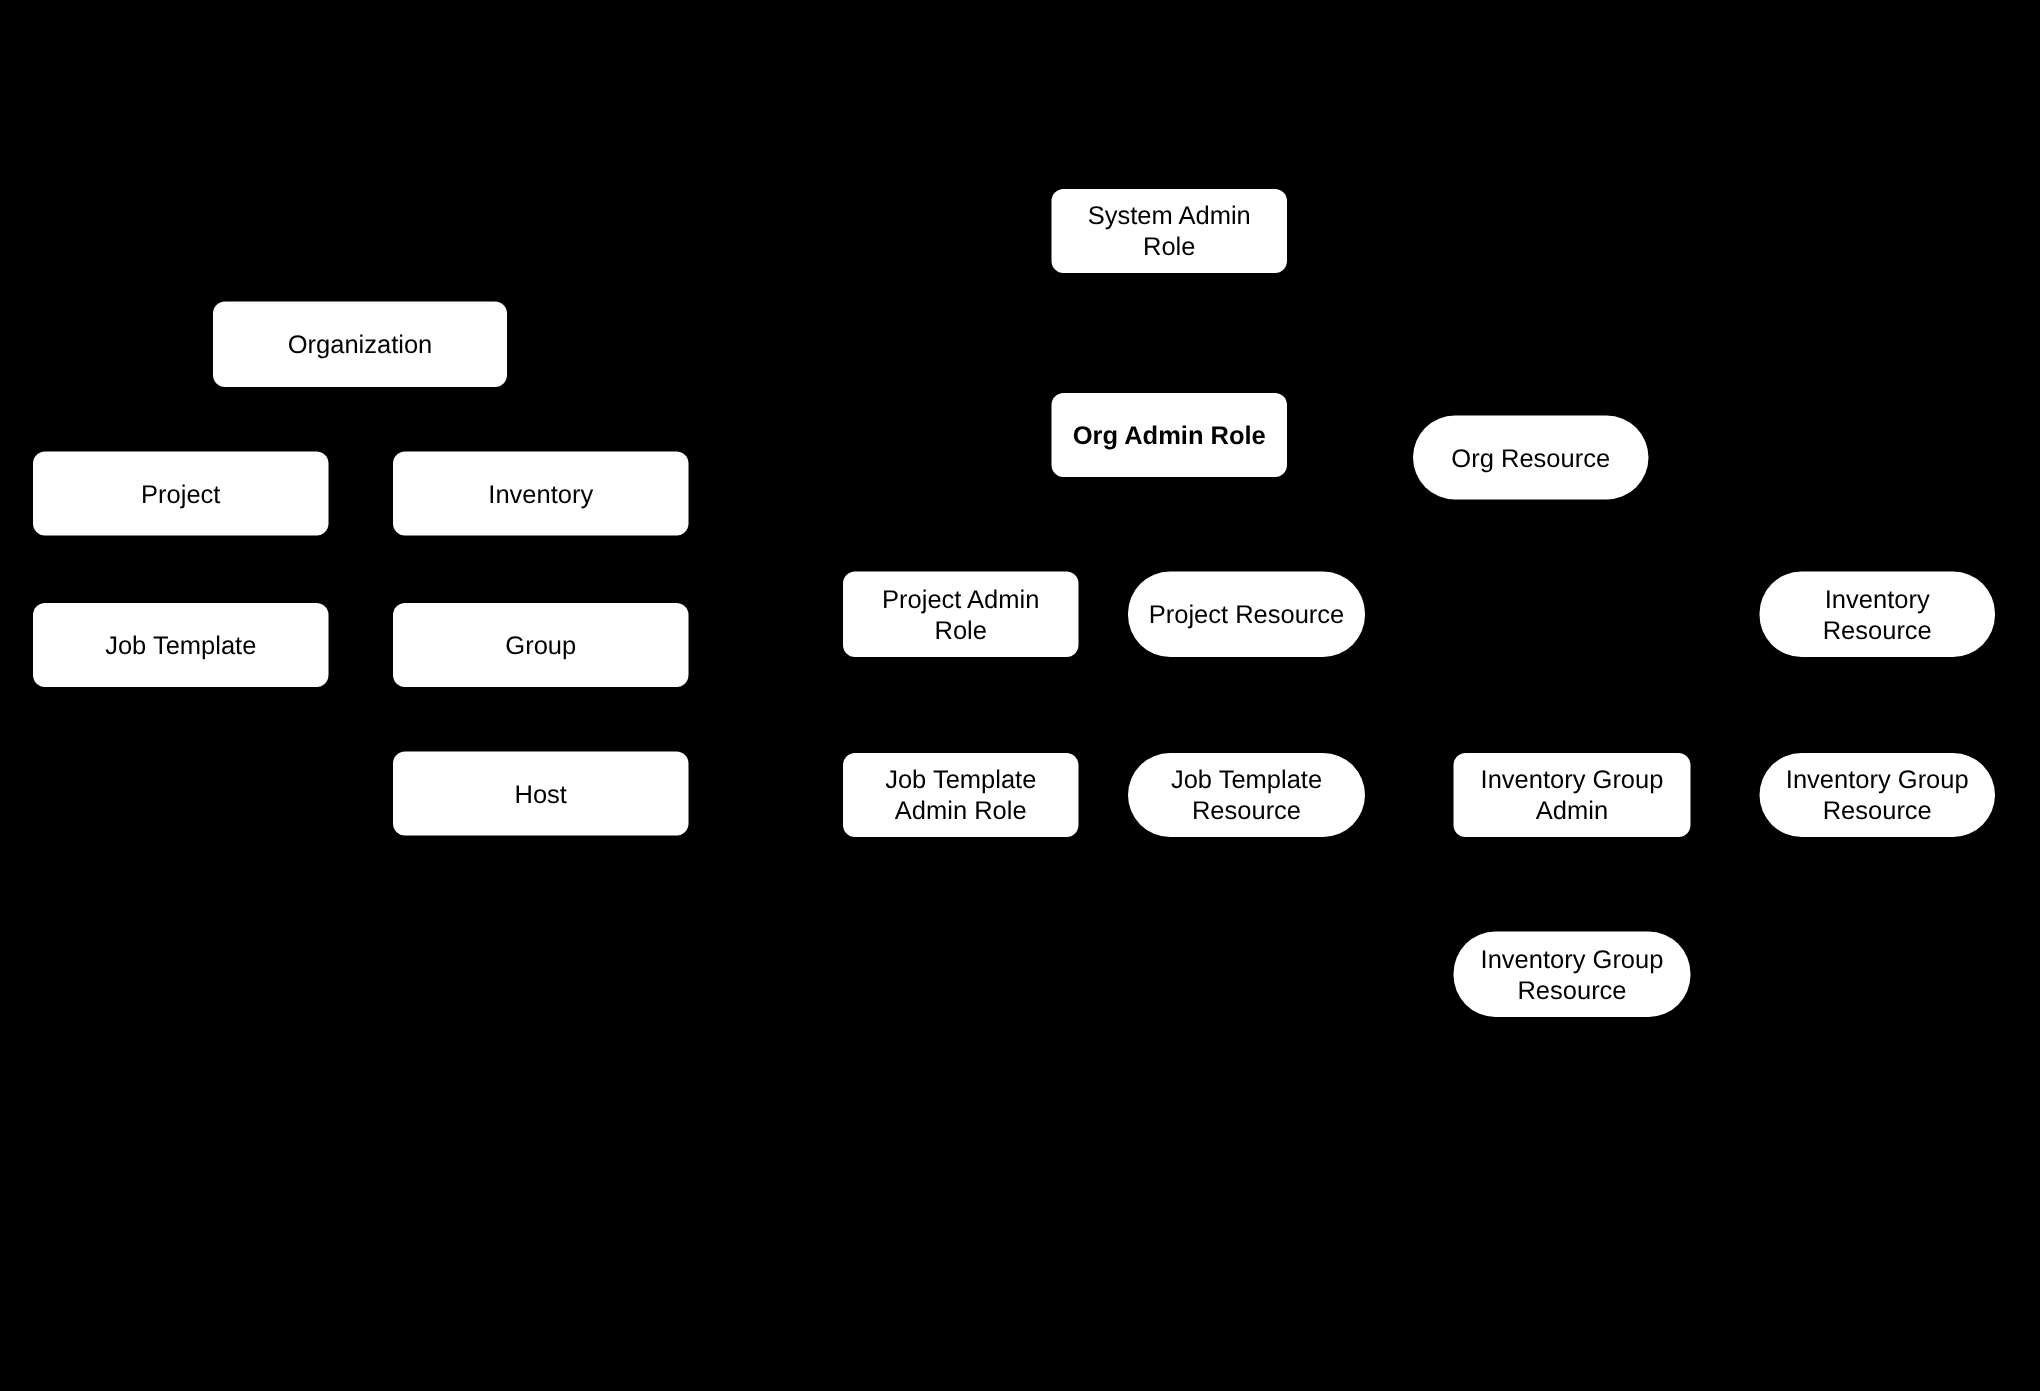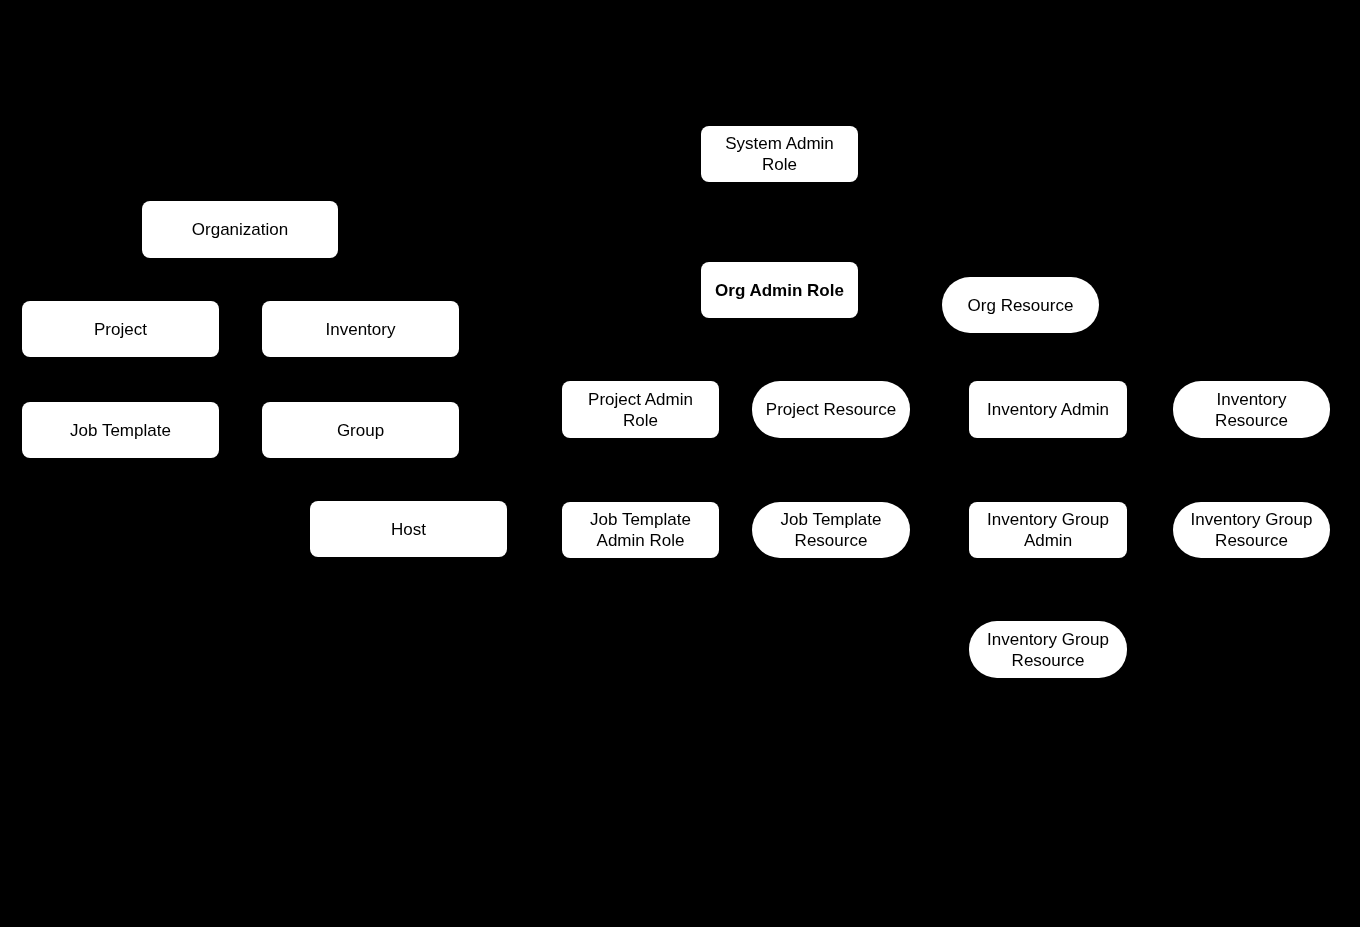--- a/index.html
+++ b/index.html
@@ -38,29 +38,28 @@
 </style>
 </head>
 <body>
 
 <div class="canvas" id="canvas">
     <div class="node rect" style="left: 142px; top: 201px; width: 196px; height: 57px;"><span>Organization</span></div>
     <div class="node rect" style="left: 22px; top: 301px; width: 197px; height: 56px; text-align: center;"><span>Project</span></div>
     <div class="node rect" style="left: 262px; top: 301px; width: 197px; height: 56px;"><span>Inventory</span></div>
     <div class="node rect" style="left: 22px; top: 402px; width: 197px; height: 56px;"><span>Job Template</span></div>
     <div class="node rect" style="left: 262px; top: 402px; width: 197px; height: 56px;"><span>Group</span></div>
-    <div class="node rect" style="left: 262px; top: 501px; width: 197px; height: 56px; margin-left: 48px;"><span>Host</span></div>
+    <div class="node rect" style="left: 262px; top: 501px; width: 197px; height: 56px;"><span>Host</span></div>
     <div class="node rect" style="left: 701px; top: 126px; width: 157px; height: 56px;"><span>System Admin
 Role</span></div>
     <div class="node rect" style="left: 701px; top: 262px; width: 157px; height: 56px; font-weight: bold;"><span>Org Admin Role</span></div>
     <div class="node pill" style="left: 942px; top: 262px; width: 157px; height: 56px; margin-top: 15px;"><span>Org Resource</span></div>
     <div class="node rect" style="left: 562px; top: 381px; width: 157px; height: 57px;"><span>Project Admin
 Role</span></div>
     <div class="node pill" style="left: 752px; top: 381px; width: 158px; height: 57px;"><span>Project Resource</span></div>
-    <div class="node rect" style="left: 969px; top: 381px; width: 158px; height: 57px;"><span>Inventory Admin</span></div>
     <div class="node pill" style="left: 1173px; top: 381px; width: 157px; height: 57px;"><span>Inventory
 Resource</span></div>
     <div class="node rect" style="left: 562px; top: 502px; width: 157px; height: 56px;"><span>Job Template
 Admin Role</span></div>
     <div class="node pill" style="left: 752px; top: 502px; width: 158px; height: 56px;"><span>Job Template
 Resource</span></div>
     <div class="node rect" style="left: 969px; top: 502px; width: 158px; height: 56px;"><span>Inventory Group
 Admin</span></div>
     <div class="node pill" style="left: 1173px; top: 502px; width: 157px; height: 56px;"><span>Inventory Group
 Resource</span></div>

